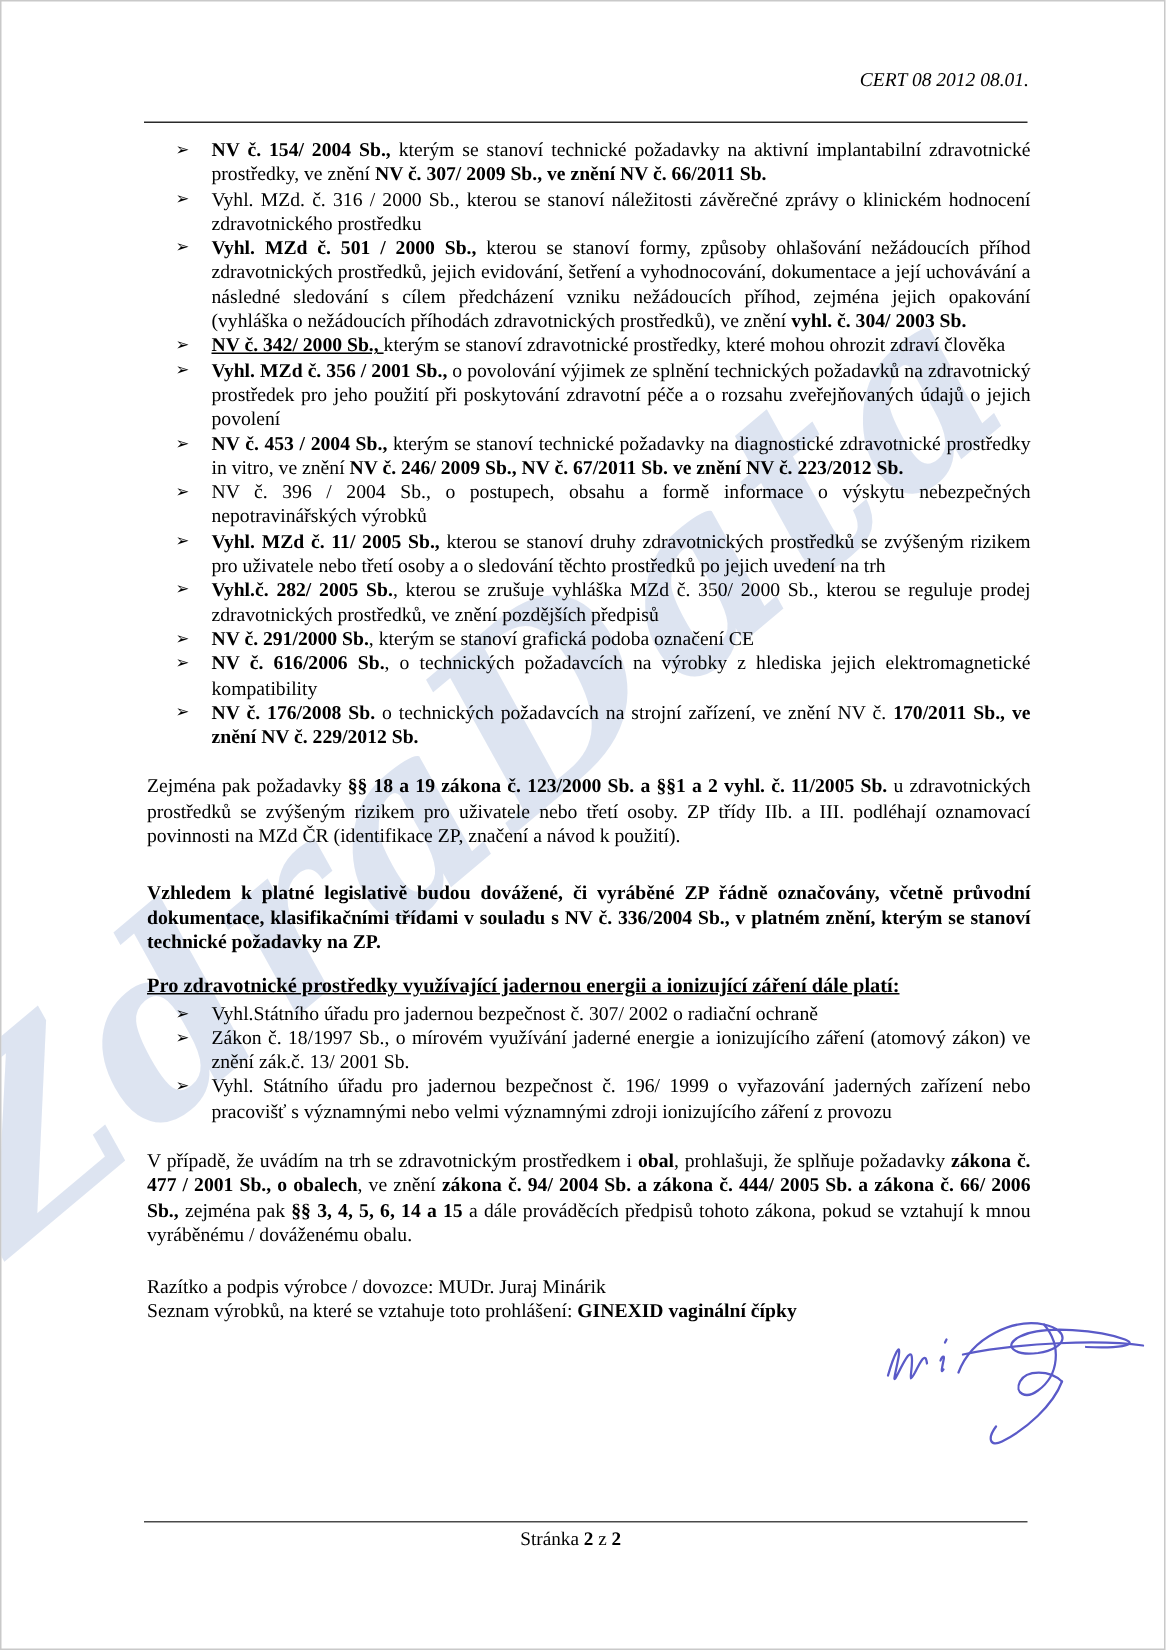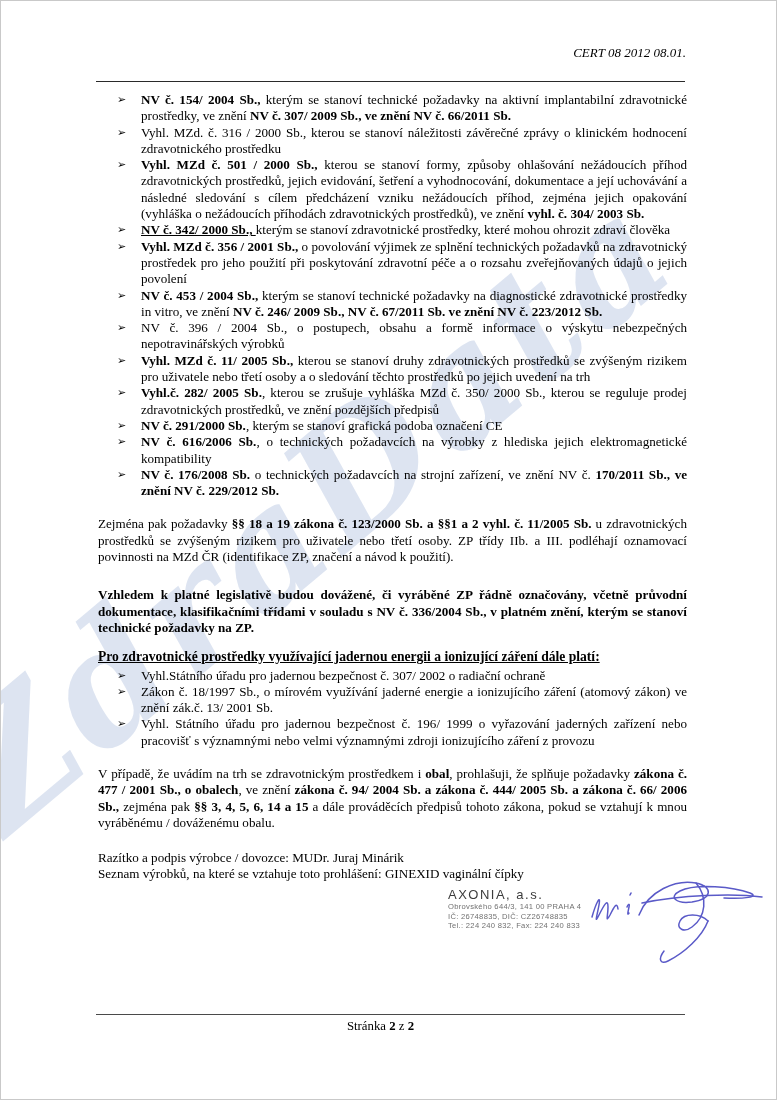--- a/index.html
+++ b/index.html
@@ -161,30 +161,24 @@
           <span class="marker">➢</span>
           <span class="li-text"><span>Vyhl. Státního úřadu pro jadernou bezpečnost č. 196/ 1999 o vyřazování jaderných zařízení nebo pracovišť s významnými nebo velmi významnými zdroji ionizujícího záření z provozu</span></span>
         </li>
       </ul>
 
     <p class="para gap-md"><span>V případě, že uvádím na trh se zdravotnickým prostředkem i </span><span style="font-weight: bold;">obal</span><span>, prohlašuji, že splňuje požadavky </span><span style="font-weight: bold;">zákona č. 477 / 2001 Sb., o obalech</span><span>, ve znění </span><span style="font-weight: bold;">zákona č. 94/ 2004 Sb. a zákona č. 444/ 2005 Sb. a zákona č. 66/ 2006 Sb.,</span><span> zejména pak </span><span style="font-weight: bold;">§§ 3, 4, 5, 6, 14 a 15</span><span> a dále prováděcích předpisů tohoto zákona, pokud se vztahují k mnou vyráběnému / dováženému obalu.</span></p>
 
     <p class="para sig-line">Razítko a podpis výrobce / dovozce: MUDr. Juraj Minárik</p>
 
 
-    <p class="para"><span>Seznam výrobků, na které se vztahuje toto prohlášení: </span><span style="font-weight: normal;">GINEXID vaginální čípky</span></p>
+    <p class="para"><span>Seznam výrobků, na které se vztahuje toto prohlášení: </span><span style="font-weight: bold;">GINEXID vaginální čípky</span></p>
 
   </div>
 
-  <div class="stamp">
-    <div class="stamp-name">AXONIA, a.s.</div>
-    <div class="stamp-line">Obrovského 644/3, 141 00 PRAHA 4</div>
-    <div class="stamp-line">IČ: 26748835, DIČ: CZ26748835</div>
-    <div class="stamp-line">Tel.: 224 240 832, Fax: 224 240 833</div>
-  </div>
 
   <svg class="signature-svg" width="190" height="100" viewBox="0 0 190 100">
     <g fill="none" stroke="#5a5ac8" stroke-width="1.5" stroke-linecap="round">
       <path d="M8,48 C12,34 17,24 15,36 C13,47 10,56 15,46 C20,36 24,29 24,38 C24,47 21,55 26,46 C30,38 33,32 34,40"></path>
       <path d="M43,38 C44,35 46,34 45,38 C44,43 43,47 45,44"></path>
       <path d="M46,26 l1,-2"></path>
       <path d="M55,46 C64,22 92,10 112,14 C130,18 128,30 108,33 C92,35 84,28 96,22 C112,14 150,18 166,24 C176,28 160,30 140,29"></path>
       <path d="M58,34 C96,26 150,24 178,28"></path>
       <path d="M112,14 C124,28 122,48 108,58 C100,64 92,60 96,52 C100,44 116,44 124,52"></path>
       <path d="M124,52 C118,68 100,84 84,92 C76,96 74,90 80,82"></path>

